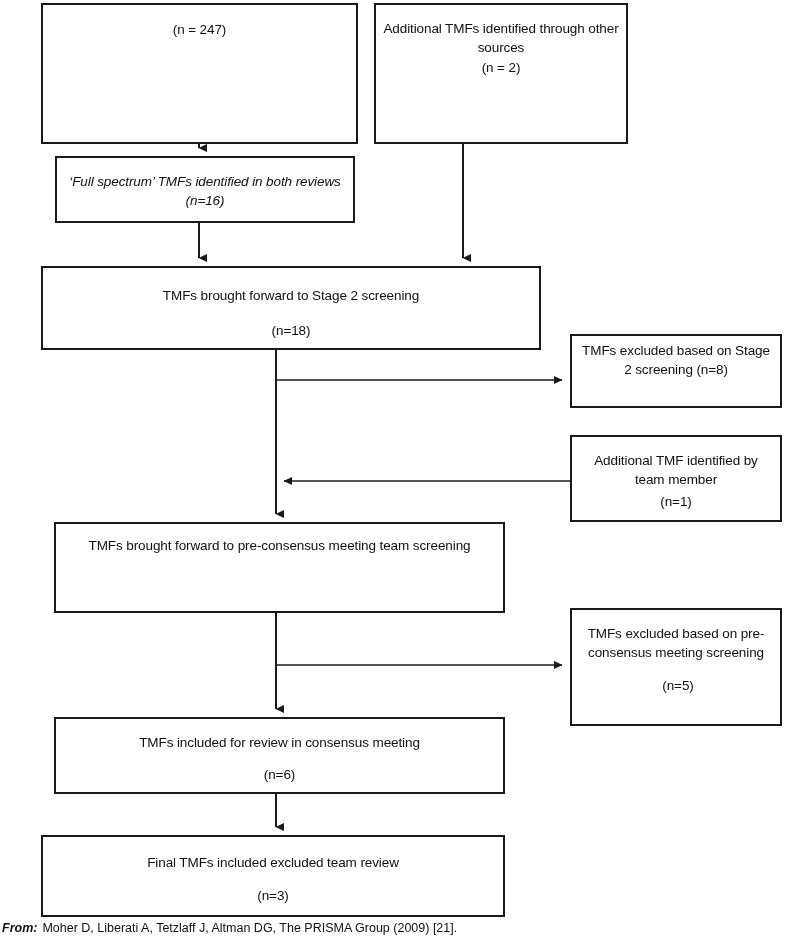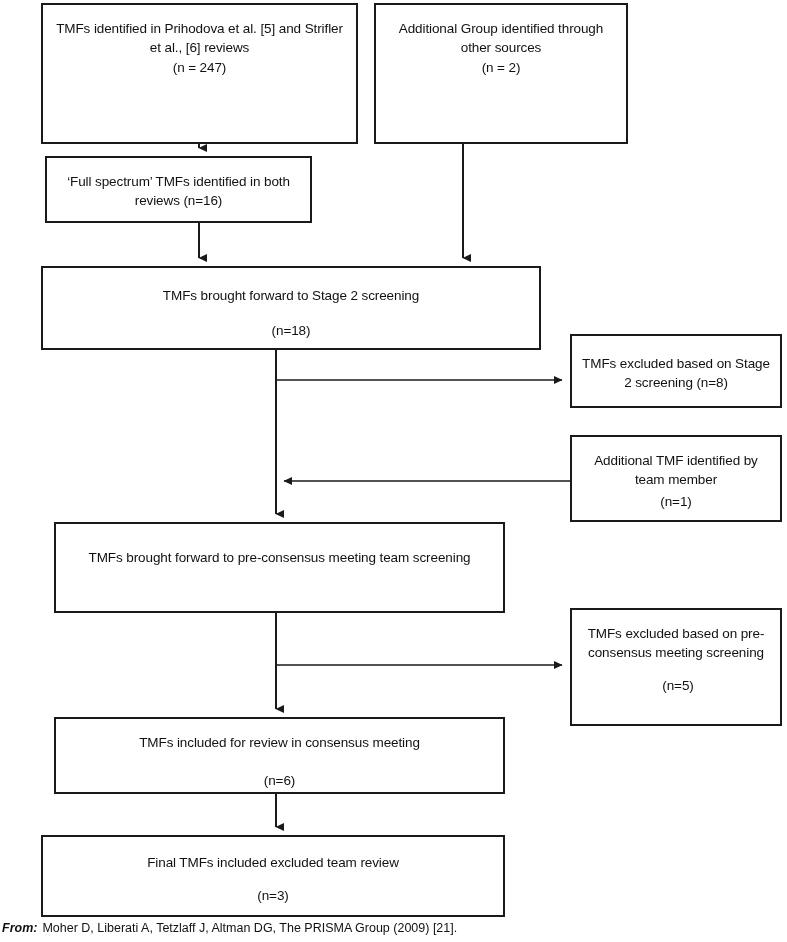--- a/index.html
+++ b/index.html
@@ -49,38 +49,38 @@
     padding: 0 6px;
     box-sizing: border-box;
   }
   
   #box-sources-reviews   { left: 41px;  top: 3px;   width: 317px; height: 141px; padding-top: 14px; }
   #box-sources-reviews .box-count { margin-top: 1px; }
 
   #box-sources-other     { left: 374px; top: 3px;   width: 254px; height: 141px; padding-top: 14px; }
   #box-sources-other .box-count { margin-top: 1px; }
 
-  #box-full-spectrum     { left: 45px;  top: 156px; width: 267px; height: 67px;  padding-top: 14px; }
+  #box-full-spectrum     { left: 55px;  top: 156px; width: 300px; height: 67px;  padding-top: 14px; font-style: italic; }
 
   #box-stage2-forward    { left: 41px;  top: 266px; width: 500px; height: 84px;  padding-top: 18px; }
   #box-stage2-forward .box-count { margin-top: 16px; }
 
-  #box-stage2-excluded   { left: 570px; top: 334px; width: 212px; height: 74px;  padding-top: 18px; }
+  #box-stage2-excluded   { left: 570px; top: 334px; width: 212px; height: 74px;  padding-top: 5px; }
 
   #box-additional-tmf    { left: 570px; top: 435px; width: 212px; height: 87px;  padding-top: 14px; }
   #box-additional-tmf .box-count { margin-top: 3px; }
 
-  #box-preconsensus-fwd  { left: 54px;  top: 522px; width: 451px; height: 91px;  padding-top: 24px; justify-content: space-between; }
+  #box-preconsensus-fwd  { left: 54px;  top: 522px; width: 451px; height: 91px;  padding-top: 12px; justify-content: space-between; }
   #box-preconsensus-fwd .box-count { margin-top: 16px; }
 
   #box-preconsensus-excl { left: 570px; top: 608px; width: 212px; height: 118px; padding-top: 14px; }
   #box-preconsensus-excl .box-count { margin-top: 14px; padding-left: 10px; }
 
   #box-consensus-incl    { left: 54px;  top: 717px; width: 451px; height: 77px;  padding-top: 14px; }
-  #box-consensus-incl .box-count { margin-top: 19px; }
+  #box-consensus-incl .box-count { margin-top: 13px; }
 
   #box-final-tmfs        { left: 41px;  top: 835px; width: 464px; height: 82px;  padding-top: 16px; }
   #box-final-tmfs .box-count { margin-top: 14px; }
 
   
   #connectors {
     position: absolute;
     left: 0;
     top: 0;
     width: 787px;
@@ -134,26 +134,25 @@
     <line x1="570" y1="481" x2="284" y2="481" stroke="#1a1a1a" stroke-width="1.6" marker-end="url(#arrow-left)"></line>
 
     <line x1="276" y1="613" x2="276" y2="709" stroke="#1a1a1a" stroke-width="2" marker-end="url(#arrow-down)"></line>
 
     <line x1="276" y1="665" x2="562" y2="665" stroke="#1a1a1a" stroke-width="1.6" marker-end="url(#arrow-right)"></line>
 
     <line x1="276" y1="794" x2="276" y2="827" stroke="#1a1a1a" stroke-width="2" marker-end="url(#arrow-down)"></line>
   </svg>
 
   <div class="flow-box" id="box-sources-reviews">
-    <span class="box-text">TMFs identified in Prihodova et al. [5] and Strifler et al., [6] reviews</span>
     <span class="box-count">(n = 247)</span>
   </div>
 
   <div class="flow-box" id="box-sources-other">
-    <span class="box-text">Additional Group identified through other sources</span>
+    <span class="box-text">Additional TMFs identified through other sources</span>
     <span class="box-count">(n = 2)</span>
   </div>
 
   <div class="flow-box" id="box-full-spectrum">
     <span class="box-text">‘Full spectrum’ TMFs identified in both reviews (n=16)</span>
     <span class="box-count"></span>
   </div>
 
   <div class="flow-box" id="box-stage2-forward">
     <span class="box-text">TMFs brought forward to Stage 2 screening</span>

